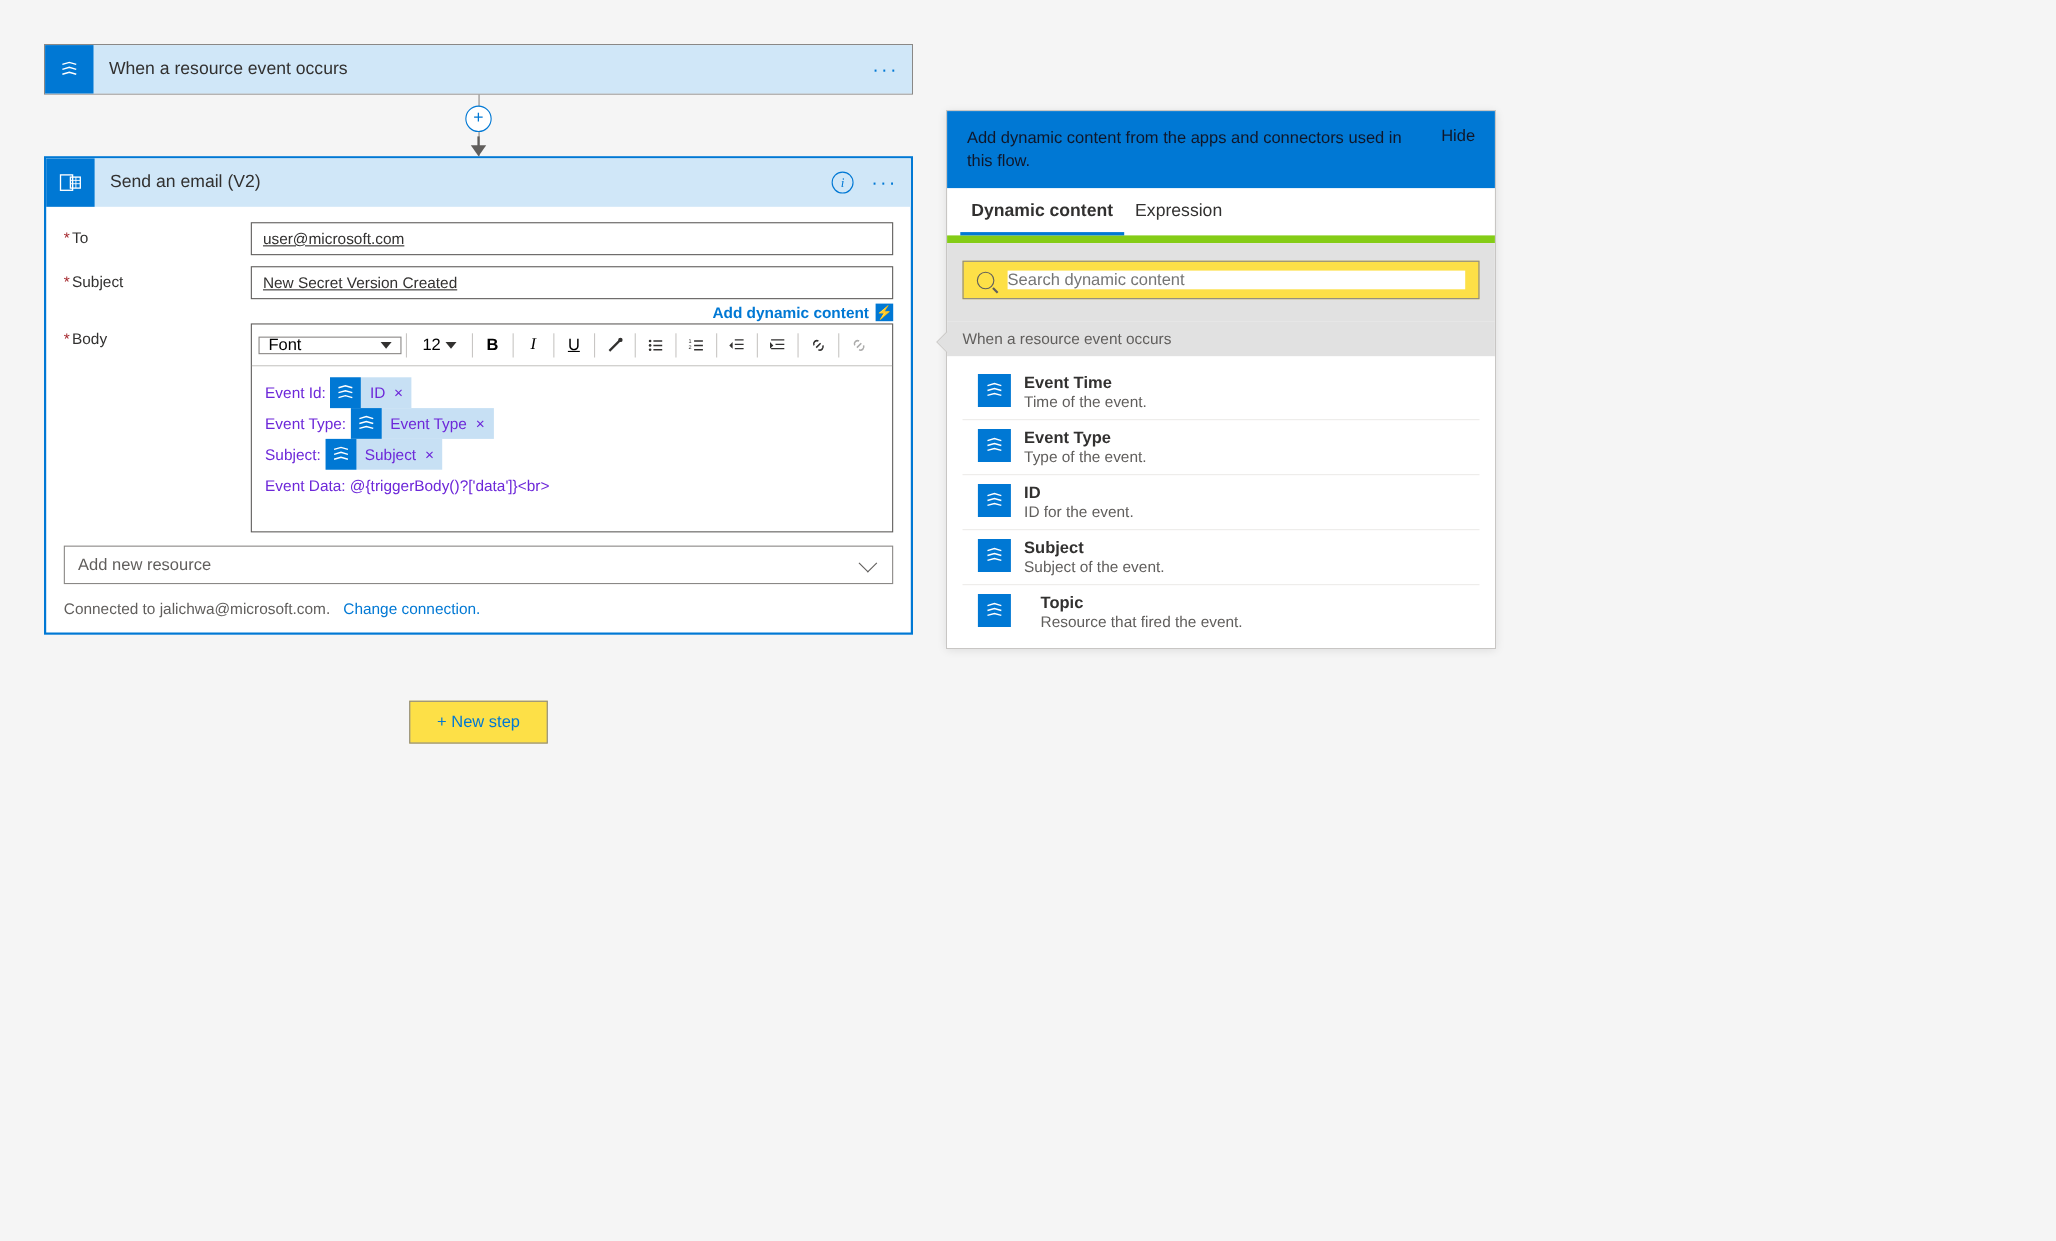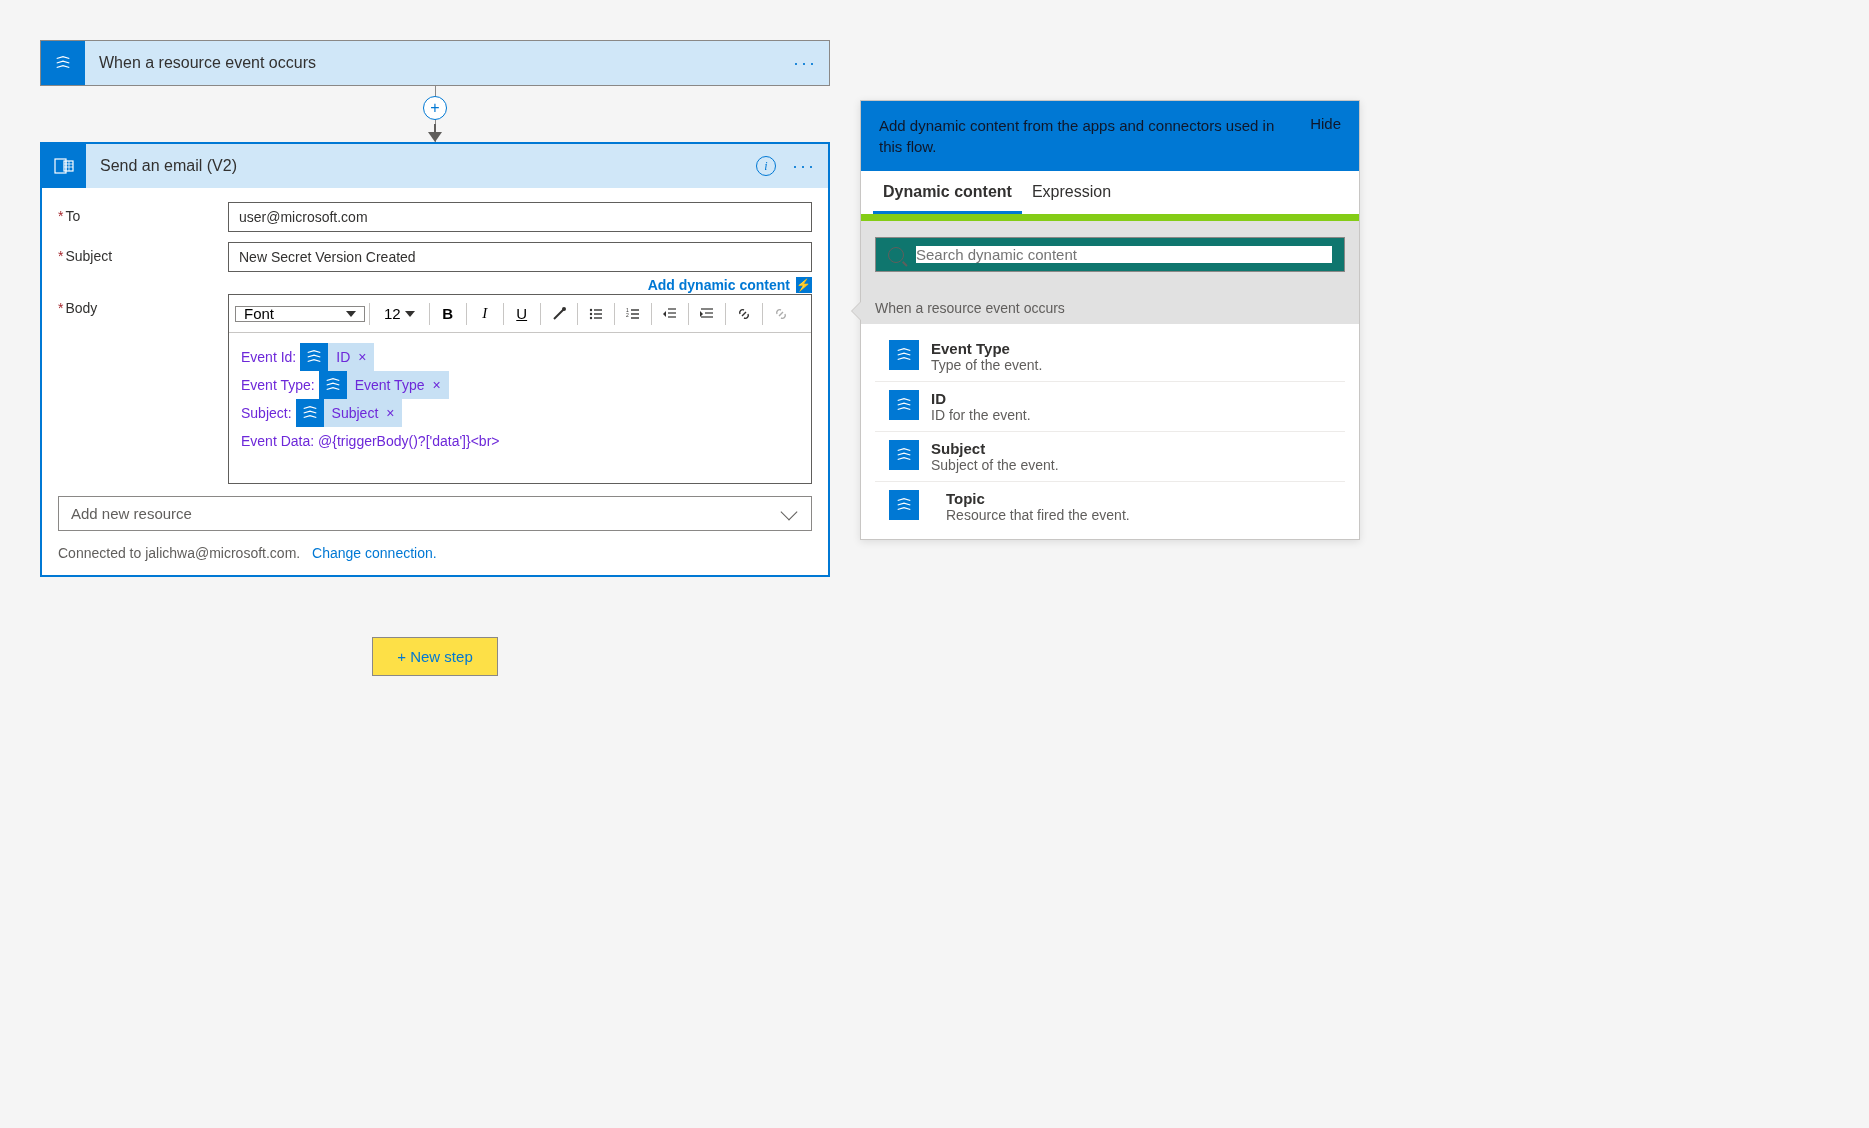--- a/index.html
+++ b/index.html
@@ -25,21 +25,21 @@
 .add-circle { width: 24px; height: 24px; border: 1px solid #0078d4; border-radius: 50%; background: #fff; display: flex; align-items: center; justify-content: center; color: #0078d4; font-size: 16px; position: absolute; top: 10px; z-index: 2; cursor: pointer; }
 .arrow-down { border-left: 7px solid transparent; border-right: 7px solid transparent; border-top: 10px solid #605e5c; margin-top: -2px; }
 .arrow-v { width: 2px; height: 10px; background: #605e5c; }
 .arrow-group { display: flex; flex-direction: column; align-items: center; position: absolute; bottom: 0; }
 
 .card-body { padding: 14px 16px 14px 16px; }
 .field-row { display: flex; align-items: flex-start; margin-bottom: 10px; }
 .field-label { width: 170px; font-size: 14px; color: #323130; padding-top: 6px; }
 .req { color: #a4262c; margin-right: 2px; }
 .field-control { flex: 1; }
-.text-input { width: 100%; border: 1px solid #605e5c; padding: 6px 10px; font-size: 14px; color: #323130; background: #fff; }
+.text-input { width: 100%; border: 1px solid #605e5c; padding: 6px 10px; font-size: 14px; color: #323130; background: #fff; text-decoration: underline; }
 .text-input.subject { font-family: inherit; }
 
 .add-dyn-row { text-align: right; padding-right: 0; margin-top: 4px; padding-left: 170px; font-weight: bold; }
 .add-dyn-link { color: #0078d4; font-size: 14px; cursor: pointer; display: inline-flex; align-items: center; gap: 6px; }
 .add-dyn-badge { width: 16px; height: 16px; background: #0078d4; color: #fff; font-size: 12px; display: inline-flex; align-items: center; justify-content: center; }
 
 .rte { border: 1px solid #605e5c; }
 .rte-toolbar { display: flex; align-items: center; border-bottom: 1px solid #c8c6c4; padding: 4px 6px; gap: 0; height: 38px; }
 .rte-font { display: flex; align-items: center; justify-content: space-between; border: 1px solid #8a8886; height: 16px; padding: 0 8px; width: 130px; font-size: 15px; cursor: pointer; }
 .rte-size { display: flex; align-items: center; gap: 4px; padding: 0 10px; font-size: 15px; cursor: pointer; }
@@ -66,21 +66,21 @@
 .panel { position: absolute; top: 100px; left: 860px; width: 500px; background: #fff; border: 1px solid #c8c6c4; box-shadow: 0 2px 8px rgba(0,0,0,0.1); }
 .panel-point { position: absolute; left: -10px; top: 200px; width: 0; height: 0; border-top: 10px solid transparent; border-bottom: 10px solid transparent; border-right: 10px solid #c8c6c4; }
 .panel-point::after { content: ""; position: absolute; left: 1px; top: -9px; border-top: 9px solid transparent; border-bottom: 9px solid transparent; border-right: 9px solid #e1e1e1; }
 .panel-head { background: #0078d4; color: #0f172a; padding: 14px 18px; display: flex; gap: 20px; align-items: flex-start; }
 .panel-head-text { flex: 1; font-size: 15px; line-height: 1.4; }
 .panel-hide { font-size: 15px; cursor: pointer; }
 .panel-tabs { display: flex; padding: 0 12px; border-bottom: 7px solid #84cc16; }
 .panel-tab { padding: 12px 10px 10px 10px; font-size: 16px; color: #323130; cursor: pointer; }
 .panel-tab.active { font-weight: 600; border-bottom: 3px solid #0078d4; }
 .panel-search-wrap { background: #e1e1e1; padding: 16px 14px 20px 14px; }
-.panel-search { background: #0f766e; border: 1px solid #8a8886; display: flex; align-items: center; padding: 8px 12px; gap: 12px; }
+.panel-search { background: #fde047; border: 1px solid #8a8886; display: flex; align-items: center; padding: 8px 12px; gap: 12px; }
 .panel-search input { border: none; outline: none; flex: 1; font-size: 15px; color: #605e5c; }
 .search-icn { width: 16px; height: 16px; border: 1.5px solid #605e5c; border-radius: 50%; position: relative; }
 .search-icn::after { content: ""; position: absolute; width: 6px; height: 1.5px; background: #605e5c; bottom: -3px; right: -5px; transform: rotate(45deg); }
 .panel-section { background: #e1e1e1; padding: 8px 14px; font-size: 14px; color: #605e5c; }
 .panel-items { background: #fff; padding: 8px 0; min-height: 160px; }
 .panel-item { display: flex; align-items: flex-start; padding: 8px 14px; gap: 12px; cursor: pointer; border-bottom: 1px solid #edebe9; margin: 0 14px; }
 .panel-item:last-child { border-bottom: none; gap: 27px; }
 .panel-item-icon { width: 30px; height: 30px; background: #0078d4; flex-shrink: 0; display: flex; align-items: center; justify-content: center; }
 .panel-item-text { flex: 1; }
 .panel-item-title { font-size: 15px; font-weight: 600; color: #323130; }
@@ -318,20 +318,31 @@
   </div>
   <div class="panel-section">When a resource event occurs</div>
   <div class="panel-items" id="panel-items">
       <div class="panel-item">
     <div class="panel-item-icon">
       <svg width="18" height="18" viewBox="0 0 20 20">
             <path d="M3 5 L10 3 L17 5 M3 10 L10 8 L17 10 M3 15 L10 13 L17 15" stroke="#fff" stroke-width="1.4" fill="none"></path>
           </svg>
     </div>
     <div class="panel-item-text">
+      <div class="panel-item-title">Event Time</div>
+      <div class="panel-item-desc">Time of the event.</div>
+    </div>
+      </div>
+      <div class="panel-item">
+    <div class="panel-item-icon">
+      <svg width="18" height="18" viewBox="0 0 20 20">
+            <path d="M3 5 L10 3 L17 5 M3 10 L10 8 L17 10 M3 15 L10 13 L17 15" stroke="#fff" stroke-width="1.4" fill="none"></path>
+          </svg>
+    </div>
+    <div class="panel-item-text">
       <div class="panel-item-title">Event Type</div>
       <div class="panel-item-desc">Type of the event.</div>
     </div>
       </div>
       <div class="panel-item">
     <div class="panel-item-icon">
       <svg width="18" height="18" viewBox="0 0 20 20">
             <path d="M3 5 L10 3 L17 5 M3 10 L10 8 L17 10 M3 15 L10 13 L17 15" stroke="#fff" stroke-width="1.4" fill="none"></path>
           </svg>
     </div>

